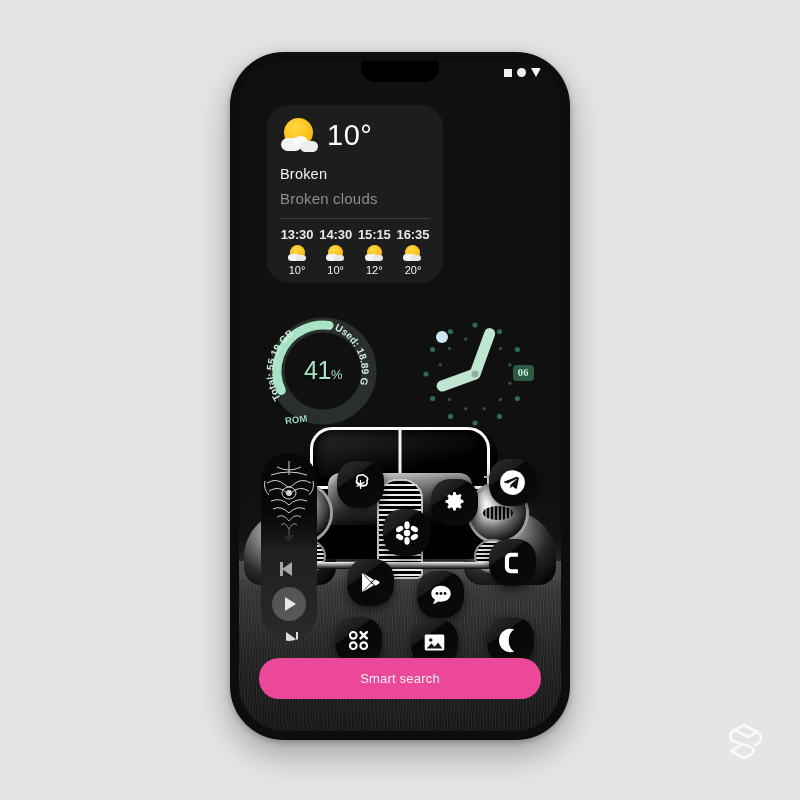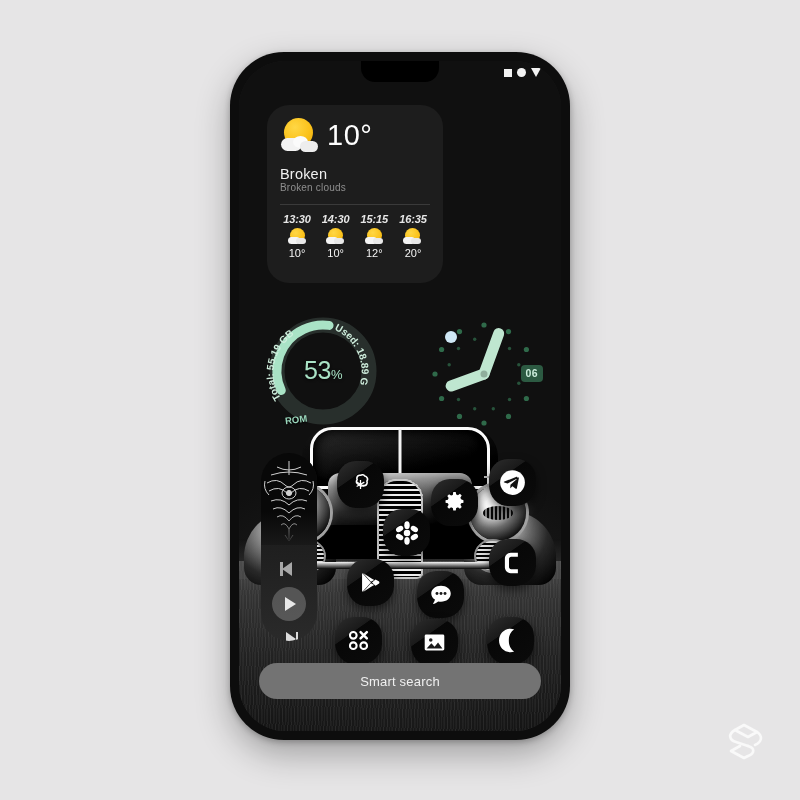--- a/index.html
+++ b/index.html
@@ -179,27 +179,27 @@
   .sun-cloud .cl2{
     position:absolute; left:13px; bottom:5px; width:15px; height:12px; border-radius:50%;
     background:#fbfbfb;
   }
   .sun-cloud .cl3{
     position:absolute; left:20px; bottom:1px; width:18px; height:11px; border-radius:10px;
     background:#ededed;
   }
   #weather-temp{ color:#fff; font-size:29px; font-weight:400; letter-spacing:.5px; }
   #weather-cond{ color:#f0f0f0; font-size:14.5px; margin-top:13px; letter-spacing:.2px; }
-  #weather-desc{ color:#8e8e8e; font-size:10px; margin-top:0; letter-spacing:.2px; }
+  #weather-desc{ color:#8e8e8e; font-size:15px; margin-top:8px; letter-spacing:.2px; }
   #weather-divider{
     height:1px; background:#3a3a3a; margin:11px 0 8px;
   }
   #hourly{ display:flex; justify-content:space-between; }
   .hour-col{ display:flex; flex-direction:column; align-items:center; gap:3px; width:34px; }
-  .hour-time{ color:#e7e7e7; font-size:11px; font-weight:700; letter-spacing:-.1px;font-style:italic; }
+  .hour-time{ color:#e7e7e7; font-size:13px; font-weight:700; letter-spacing:-.1px; }
   .hour-temp{ color:#f4f4f4; font-size:11px; }
   .mini-sc{ position:relative; width:19px; height:16px; }
   .mini-sc .s{ position:absolute; left:2px; top:0; width:15px; height:15px; border-radius:50%;
     background:radial-gradient(circle at 38% 32%, #ffd745 0%, #fbc21b 58%, #e9a80c 100%); }
   .mini-sc .c{ position:absolute; left:0; bottom:0; width:12px; height:7px; border-radius:6px; background:#f4f4f4; }
   .mini-sc .c2{ position:absolute; left:8px; bottom:0; width:10px; height:6px; border-radius:6px; background:#e8e8e8; }
 
   
   #slider-widget{
     position:absolute;
@@ -238,23 +238,24 @@
   #storage-rom{
     position:absolute; left:24px; bottom:8px;
     color:#9bd8bd; font-size:9.5px; font-weight:700;
     transform:rotate(-7deg);
     text-shadow:0 1px 2px rgba(0,0,0,.9);
   }
 
   
   #clock-widget{
     position:absolute;
-    right:14px; top:250px;
+    right:23px; top:250px;
     width:126px; height:126px;
     z-index:18;
+    font-family:Liberation Serif, serif;
   }
   #clock-widget svg{ position:absolute; inset:0; }
   #clock-date{
     position:absolute; right:4px; top:54px;
     background:#2c5a42;
     color:#cdeedd;
     font-size:10.5px; font-weight:700;
     padding:2px 5px 3px; border-radius:4px;
     letter-spacing:.4px;
   }
@@ -309,22 +310,22 @@
       linear-gradient(145deg, #2e2e2e 0%, #1a1a1a 34%, #070707 35%, #0b0b0b 100%);
     box-shadow:0 4px 10px rgba(0,0,0,.55);
     display:flex; align-items:center; justify-content:center;
   }
   .app-icon svg{ display:block; }
 
   
   #smart-search{
     position:absolute;
     left:20px; right:20px; bottom:32px;
-    height:36px;
-    background:#737373;
+    height:41px;
+    background:#ec4899;
     border-radius:20px;
     display:flex; align-items:center; justify-content:center;
     z-index:26;
   }
   #smart-search span{ color:#f0f0f0; font-size:13px; letter-spacing:.2px; }
 
   
   #watermark{
     position:absolute; right:34px; bottom:36px;
     width:44px; height:44px; opacity:.92;
@@ -426,21 +427,21 @@
         <circle cx="62" cy="62" r="46" fill="none" stroke="#2b3330" stroke-width="15" opacity=".9"></circle>
         <circle id="storage-arc" cx="62" cy="62" r="46" fill="none" stroke="#a9e3c6" stroke-width="9" stroke-linecap="round" transform="rotate(155 62 62)" stroke-dasharray="98.26901820428873 289.02652413026095"></circle>
         <text font-family="Liberation Sans, sans-serif" font-size="10" font-weight="700" fill="#cfeedd">
           <textPath id="storage-total-text" href="#arcTotal" startOffset="4%">Total: 55.19 GB</textPath>
         </text>
         <text font-family="Liberation Sans, sans-serif" font-size="10" font-weight="700" fill="#cfeedd">
           <textPath id="storage-used-text" href="#arcUsed" startOffset="2%">Used: 18.89 GB</textPath>
         </text>
       </svg>
       <div id="storage-pct">
-        <span id="storage-pct-num">53</span><span class="pc">%</span>
+        <span id="storage-pct-num">41</span><span class="pc">%</span>
       </div>
       <div id="storage-rom">ROM</div>
     </div>
 
     <div id="clock-widget">
       <svg viewBox="0 0 126 126" width="126" height="126" aria-hidden="true">
         <g id="clock-markers">
             <circle cx="63.0" cy="14.0" r="2.6" fill="#2f6a4a"></circle>
             <circle cx="72.3" cy="28.2" r="1.7" fill="#2f6a4a" opacity=".75"></circle>
             <circle cx="87.5" cy="20.6" r="2.6" fill="#2f6a4a"></circle>

